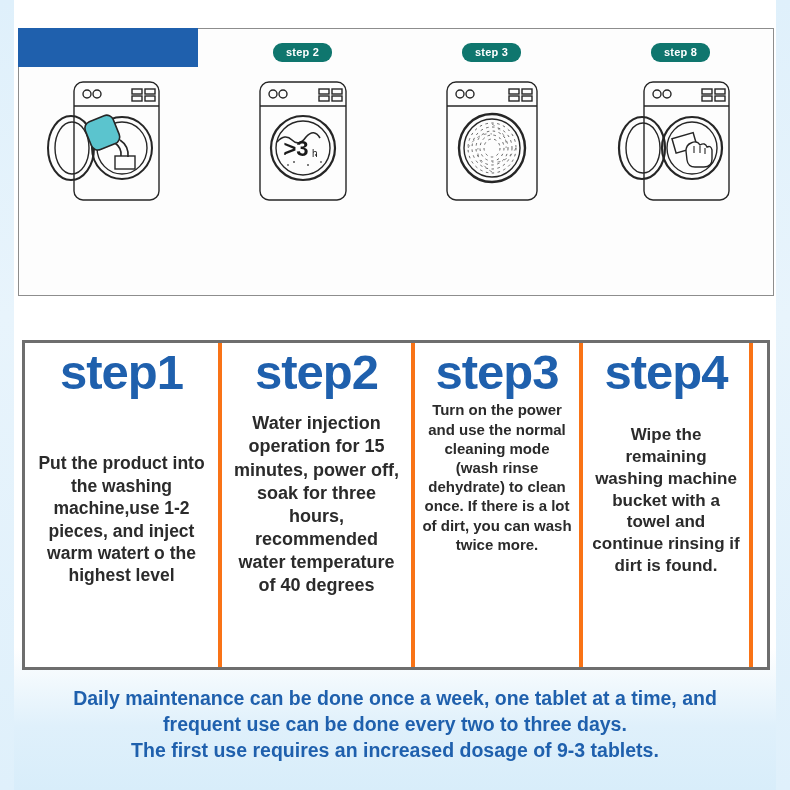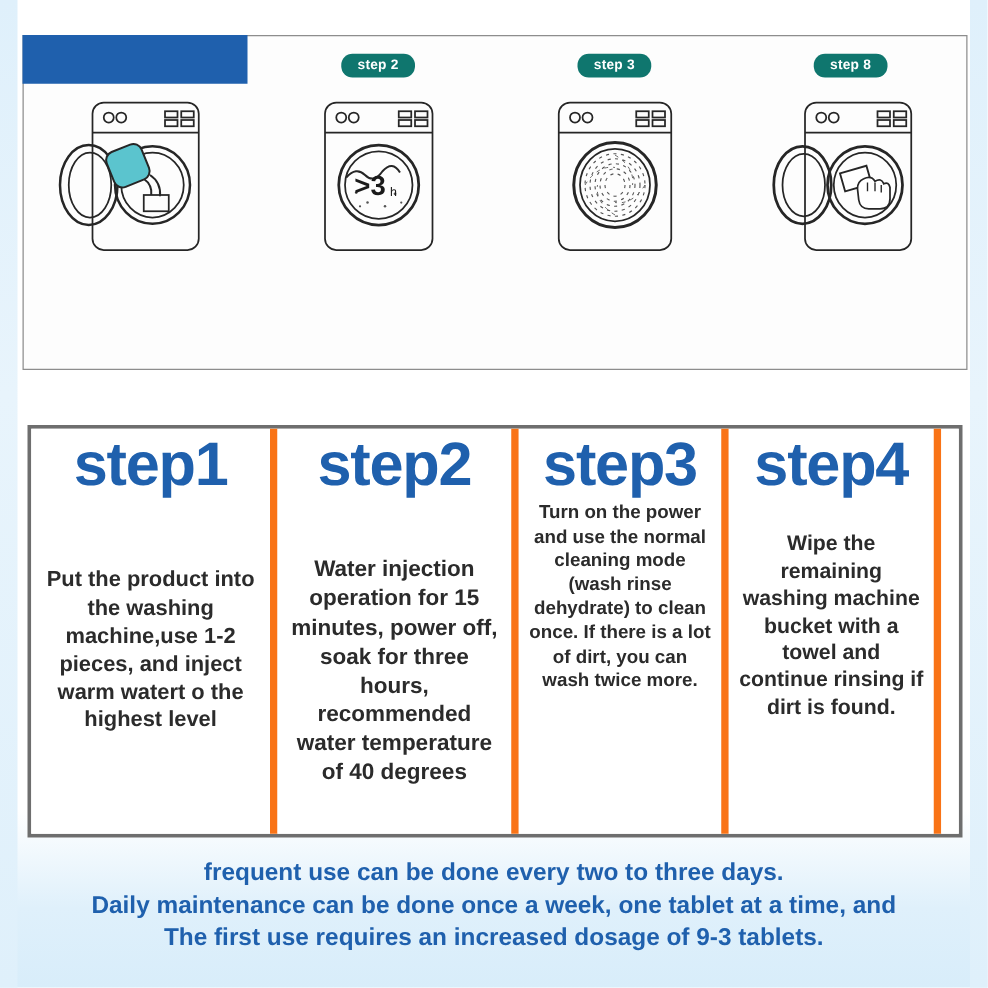--- a/index.html
+++ b/index.html
@@ -95,29 +95,29 @@
     height: 330px;
     border-top: 3px solid #6e6e6e;
     border-bottom: 3px solid #6e6e6e;
     border-left: 3px solid #6e6e6e;
     border-right: 3px solid #6e6e6e;
     display: flex;
     background: #ffffff;
   }
 
   .step-col {
-    border-right: 6px solid #f97316;
+    border-right: 4px solid #f97316;
     padding: 4px 6px 10px 6px;
     display: flex;
     flex-direction: column;
     align-items: center;
     background: #ffffff;
   }
   .step-col.c1 { width: 197px; }
-  .step-col.c2 { width: 193px; gap: 32px; }
+  .step-col.c2 { width: 193px; }
   .step-col.c3 { width: 168px; }
   .step-col.c4 { width: 170px; }
   .step-col.c5 { width: 14px; border-right: none; }
 
   .step-title {
     color: #1f60ad;
     font-weight: bold;
     font-size: 49px;
     line-height: 1.05;
     letter-spacing: -1px;
@@ -323,16 +323,16 @@
 
   <div class="step-col c4">
     <div class="step-title">step4</div>
     <div class="step-body">Wipe the remaining washing machine bucket with a towel and continue rinsing if dirt is found.</div>
   </div>
 
   <div class="step-col c5"></div>
 </div>
 
 <div class="footer">
+  <div>Daily maintenance can be done once a week, one tablet at a time, and</div>
   <div>frequent use can be done every two to three days.</div>
-  <div>Daily maintenance can be done once a week, one tablet at a time, and</div>
   <div>The first use requires an increased dosage of 9-3 tablets.</div>
 </div>
 
 </body></html>

